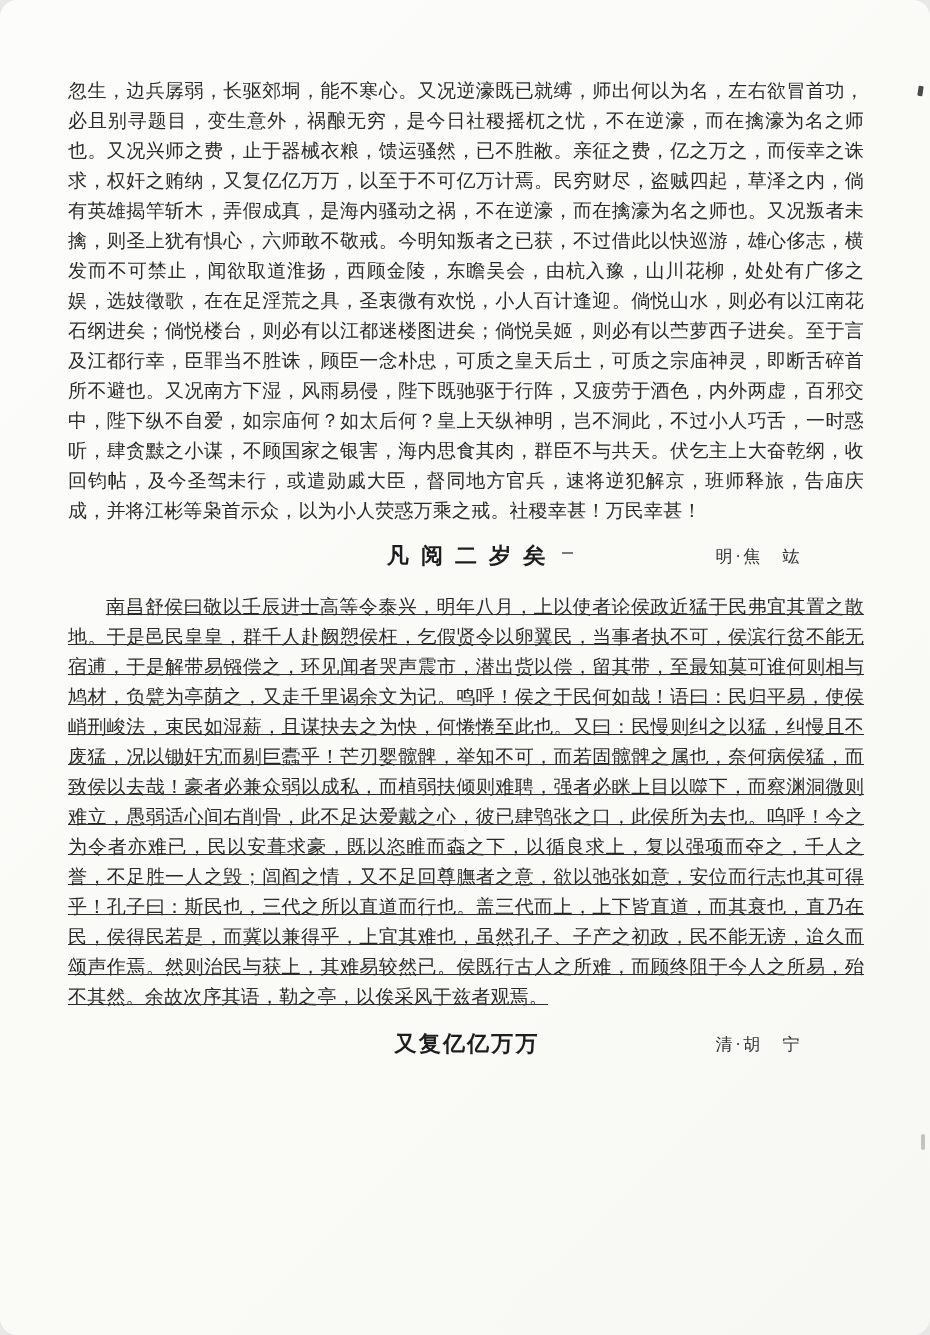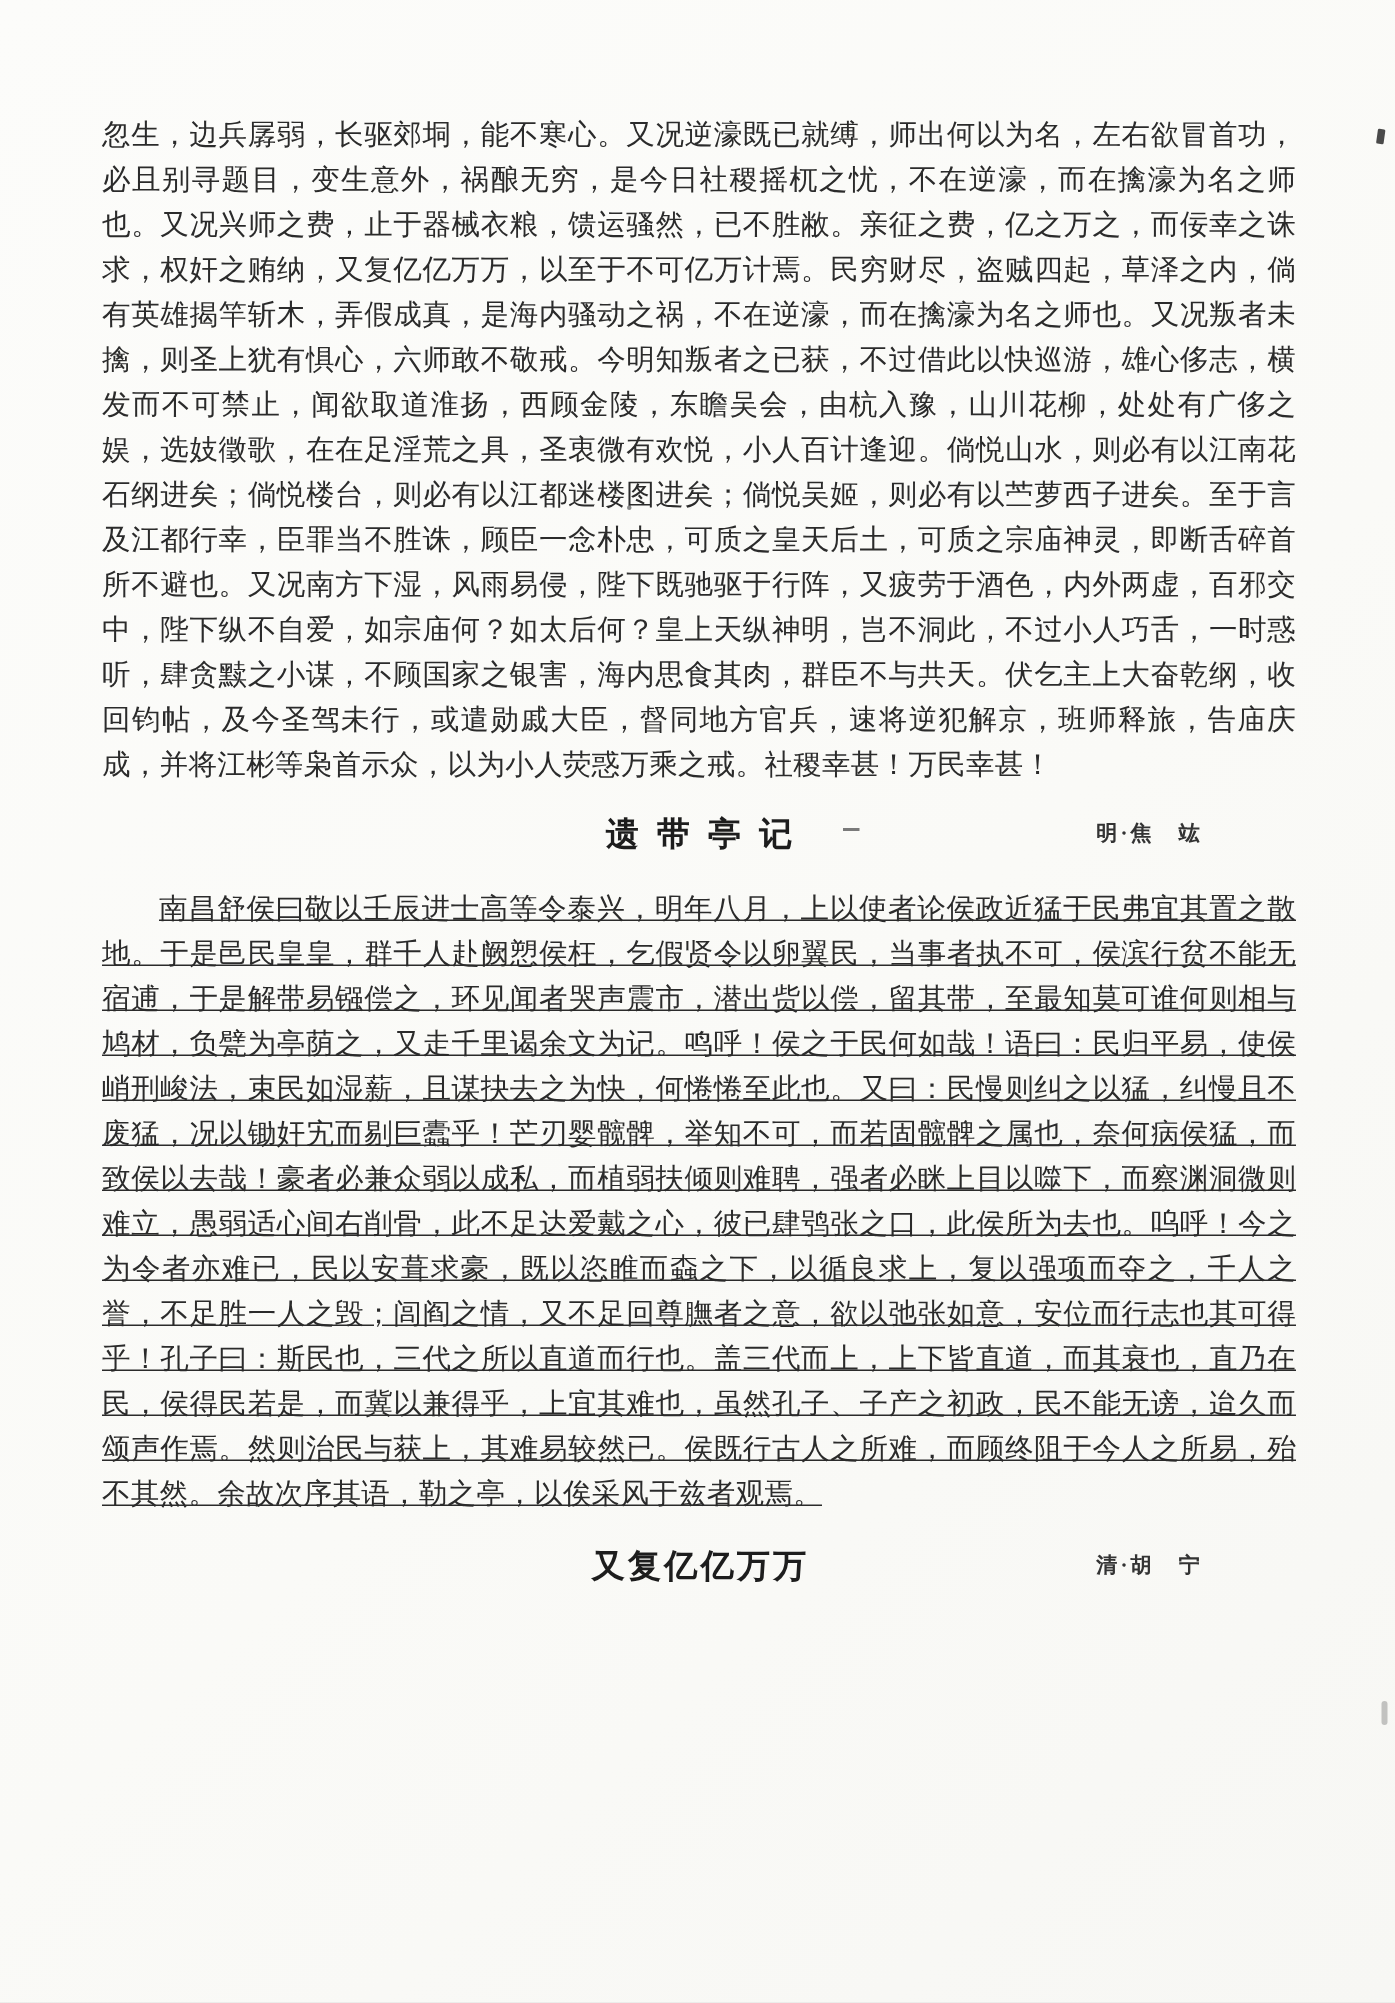--- a/index.html
+++ b/index.html
@@ -5,20 +5,21 @@
   html, body { margin: 0; padding: 0; background: #e8e8e6; }
   .page {
     position: relative;
     width: 930px;
     height: 1335px;
     margin: 0 auto;
     background: linear-gradient(135deg, #fcfcfa 0%, #fafaf7 55%, #f7f7f4 100%);
     overflow: hidden;
     font-family: "Liberation Serif", "DejaVu Serif", serif;
     color: #262626;
+    border-radius: 17px;
   }
   .text-area {
     position: absolute;
     left: 68px;
     top: 76px;
     width: 796px;
   }
   .body-para {
     margin: 0;
     font-size: 19px;
@@ -42,44 +43,43 @@
     font-weight: bold;
     color: #1d1d1d;
     line-height: 34px;
   }
   .article-title.spaced { letter-spacing: 0.55em; text-indent: 0.55em; }
   .article-title.tight { letter-spacing: 0.1em; text-indent: 0.1em; }
   .article-author {
     position: absolute;
     right: 62px;
     top: 3px;
-    font-size: 14px;
+    font-size: 17px;
     letter-spacing: 0.15em;
     color: #333;
     line-height: 30px;
-    font-weight: bold;
   }
   
   .speck { position: absolute; background: #666; }
   .speck-a { top: 86px; left: 918px; width: 5px; height: 10px; background: #4a4a4a; border-radius: 1px; transform: rotate(8deg); }
   .speck-b { top: 1134px; left: 921px; width: 4px; height: 16px; background: #c2c2c0; border-radius: 2px; }
   .speck-c { top: 552px; left: 562px; width: 11px; height: 2px; background: #7a7a7a; }
   .speck-d { top: 337px; left: 418px; width: 3px; height: 3px; background: #8a8a8a; border-radius: 50%; }
 </style>
 </head>
 <body>
 
 <div class="page">
 
   <div class="text-area">
 
     <p class="body-para">忽生，边兵孱弱，长驱郊垌，能不寒心。又况逆濠既已就缚，师出何以为名，左右欲冒首功，必且别寻题目，变生意外，祸酿无穷，是今日社稷摇杌之忧，不在逆濠，而在擒濠为名之师也。又况兴师之费，止于器械衣粮，馈运骚然，已不胜敝。亲征之费，亿之万之，而佞幸之诛求，权奸之贿纳，又复亿亿万万，以至于不可亿万计焉。民穷财尽，盗贼四起，草泽之内，倘有英雄揭竿斩木，弄假成真，是海内骚动之祸，不在逆濠，而在擒濠为名之师也。又况叛者未擒，则圣上犹有惧心，六师敢不敬戒。今明知叛者之已获，不过借此以快巡游，雄心侈志，横发而不可禁止，闻欲取道淮扬，西顾金陵，东瞻吴会，由杭入豫，山川花柳，处处有广侈之娱，选妓徵歌，在在足淫荒之具，圣衷微有欢悦，小人百计逢迎。倘悦山水，则必有以江南花石纲进矣；倘悦楼台，则必有以江都迷楼图进矣；倘悦吴姬，则必有以苎萝西子进矣。至于言及江都行幸，臣罪当不胜诛，顾臣一念朴忠，可质之皇天后土，可质之宗庙神灵，即断舌碎首所不避也。又况南方下湿，风雨易侵，陛下既驰驱于行阵，又疲劳于酒色，内外两虚，百邪交中，陛下纵不自爱，如宗庙何？如太后何？皇上天纵神明，岂不洞此，不过小人巧舌，一时惑听，肆贪黩之小谋，不顾国家之银害，海内思食其肉，群臣不与共天。伏乞主上大奋乾纲，收回钧帖，及今圣驾未行，或遣勋戚大臣，督同地方官兵，速将逆犯解京，班师释旅，告庙庆成，并将江彬等枭首示众，以为小人荧惑万乘之戒。社稷幸甚！万民幸甚！</p>
 
     <div class="heading-row">
-      <span class="article-title spaced">遗带亭记</span>
+      <span class="article-title spaced">凡阅二岁矣</span>
       <span class="article-author">明·焦　竑</span>
     </div>
 
     <p class="body-para indent">南昌舒侯曰敬以壬辰进士高等令泰兴，明年八月，上以使者论侯政近猛于民弗宜其置之散地。于是邑民皇皇，群千人赴阙愬侯枉，乞假贤令以卵翼民，当事者执不可，侯滨行贫不能无宿逋，于是解带易镪偿之，环见闻者哭声震市，潜出赀以偿，留其带，至最知莫可谁何则相与鸠材，负甓为亭荫之，又走千里谒余文为记。鸣呼！侯之于民何如哉！语曰：民归平易，使侯峭刑峻法，束民如湿薪，且谋抉去之为快，何惓惓至此也。又曰：民慢则纠之以猛，纠慢且不废猛，况以锄奸宄而剔巨蠹乎！芒刃婴髋髀，举知不可，而若固髋髀之属也，奈何病侯猛，而致侯以去哉！豪者必兼众弱以成私，而植弱扶倾则难聘，强者必眯上目以噬下，而察渊洞微则难立，愚弱适心间右削骨，此不足达爱戴之心，彼已肆鸮张之口，此侯所为去也。呜呼！今之为令者亦难已，民以安葺求豪，既以恣睢而螙之下，以循良求上，复以强项而夺之，千人之誉，不足胜一人之毁；闾阎之情，又不足回尊膴者之意，欲以弛张如意，安位而行志也其可得乎！孔子曰：斯民也，三代之所以直道而行也。盖三代而上，上下皆直道，而其衰也，直乃在民，侯得民若是，而冀以兼得乎，上宜其难也，虽然孔子、子产之初政，民不能无谤，迨久而颂声作焉。然则治民与获上，其难易较然已。侯既行古人之所难，而顾终阻于今人之所易，殆不其然。余故次序其语，勒之亭，以俟采风于兹者观焉。</p>
 
     <div class="heading-row second">
       <span class="article-title tight">又复亿亿万万</span>
       <span class="article-author">清·胡　宁</span>
     </div>
 

